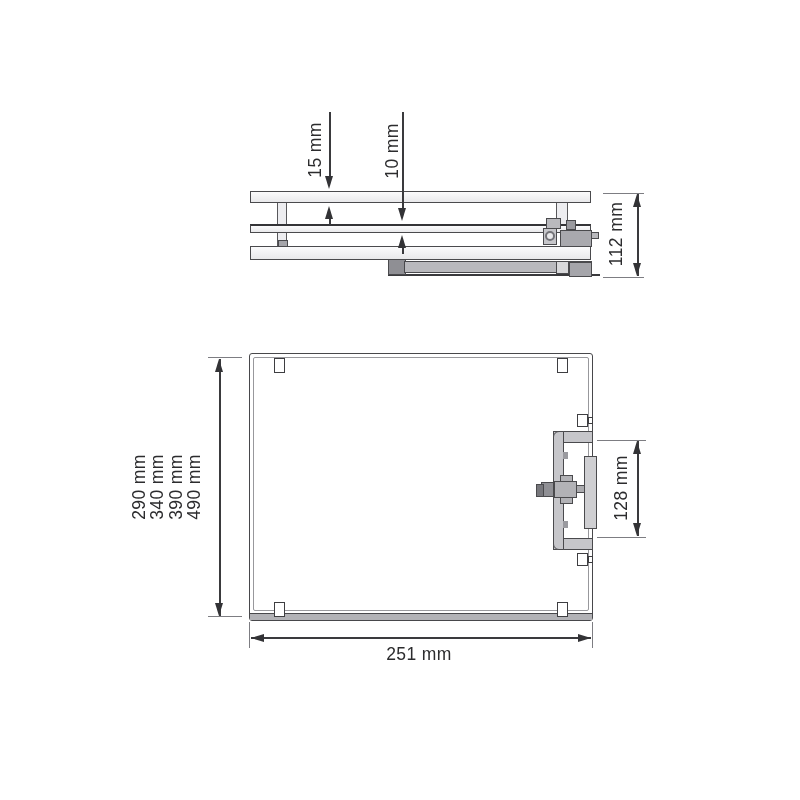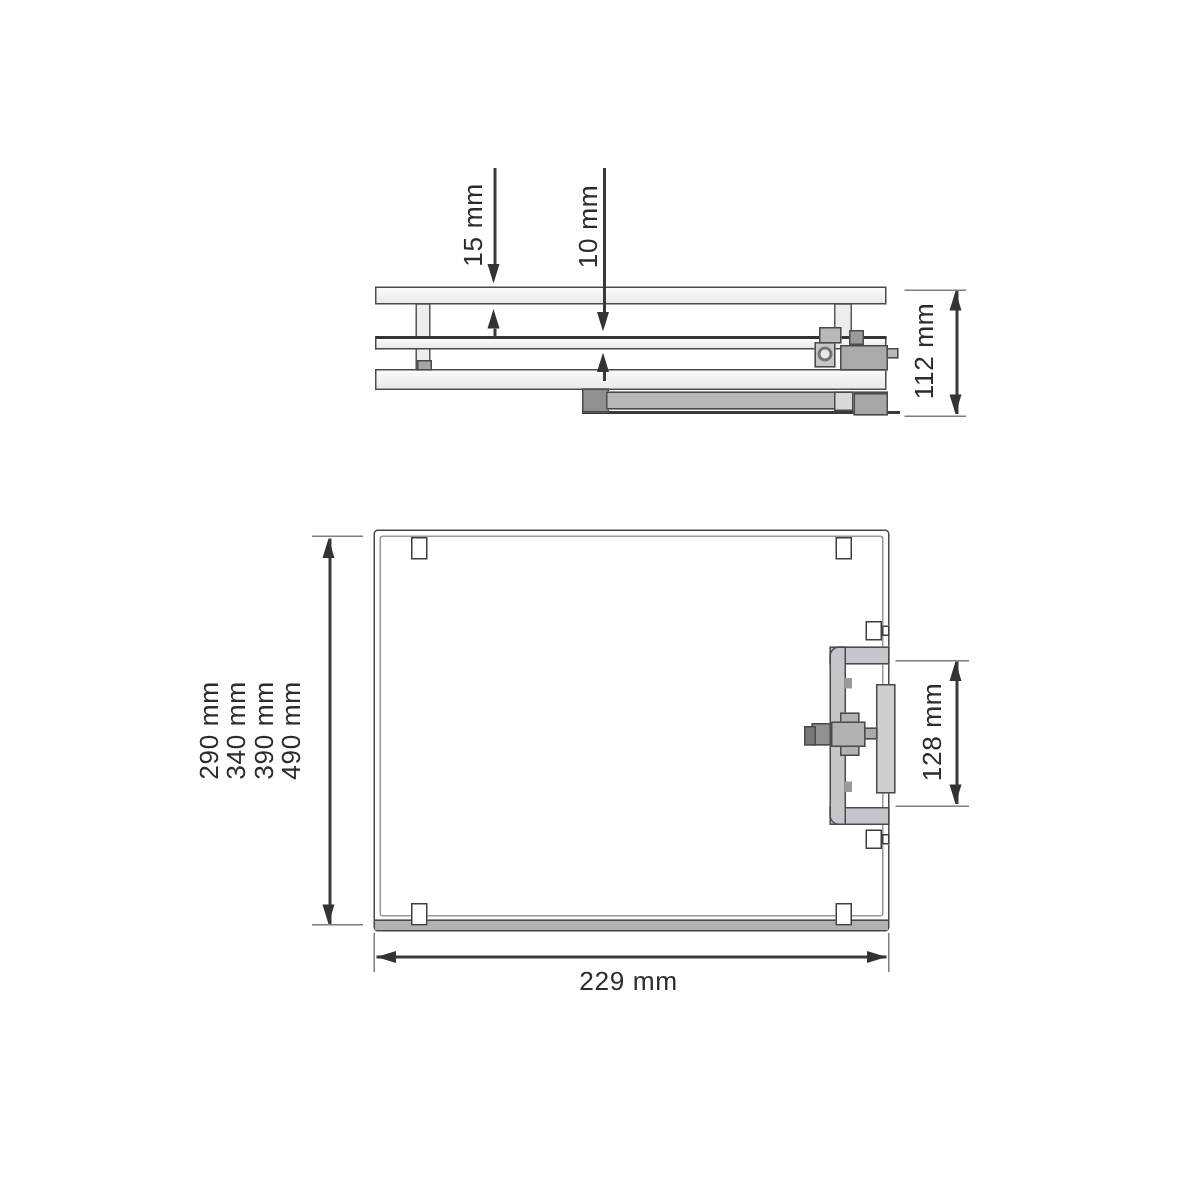--- a/index.html
+++ b/index.html
@@ -127,21 +127,21 @@
     <div class="dimlabel vert" style="left:89px;top:477px;">290 mm</div>
     <div class="dimlabel vert" style="left:107px;top:477px;">340 mm</div>
     <div class="dimlabel vert" style="left:126px;top:477px;">390 mm</div>
     <div class="dimlabel vert" style="left:144px;top:477px;">490 mm</div>
 
     <div class="ext" style="left:249px;top:622px;width:1.3px;height:26px;"></div>
     <div class="ext" style="left:592px;top:622px;width:1.3px;height:26px;"></div>
     <div class="ln" style="left:251px;top:637px;width:340px;height:1.5px;"></div>
     <div class="arr a-left" style="left:250.5px;top:634px;"></div>
     <div class="arr a-right" style="left:578px;top:634px;"></div>
-    <div class="dimlabel" style="left:369px;top:644px;">229 mm</div>
+    <div class="dimlabel" style="left:369px;top:644px;">251 mm</div>
 
     <div class="ext" style="left:597px;top:440px;width:49px;height:1.3px;"></div>
     <div class="ext" style="left:597px;top:536.5px;width:49px;height:1.3px;"></div>
     <div class="ln" style="left:637px;top:441px;width:1.5px;height:95px;"></div>
     <div class="arr a-up" style="left:633px;top:441px;"></div>
     <div class="arr a-down" style="left:633px;top:523px;"></div>
     <div class="dimlabel vert" style="left:571px;top:478px;">128 mm</div>
   </div>
 
 </div>

